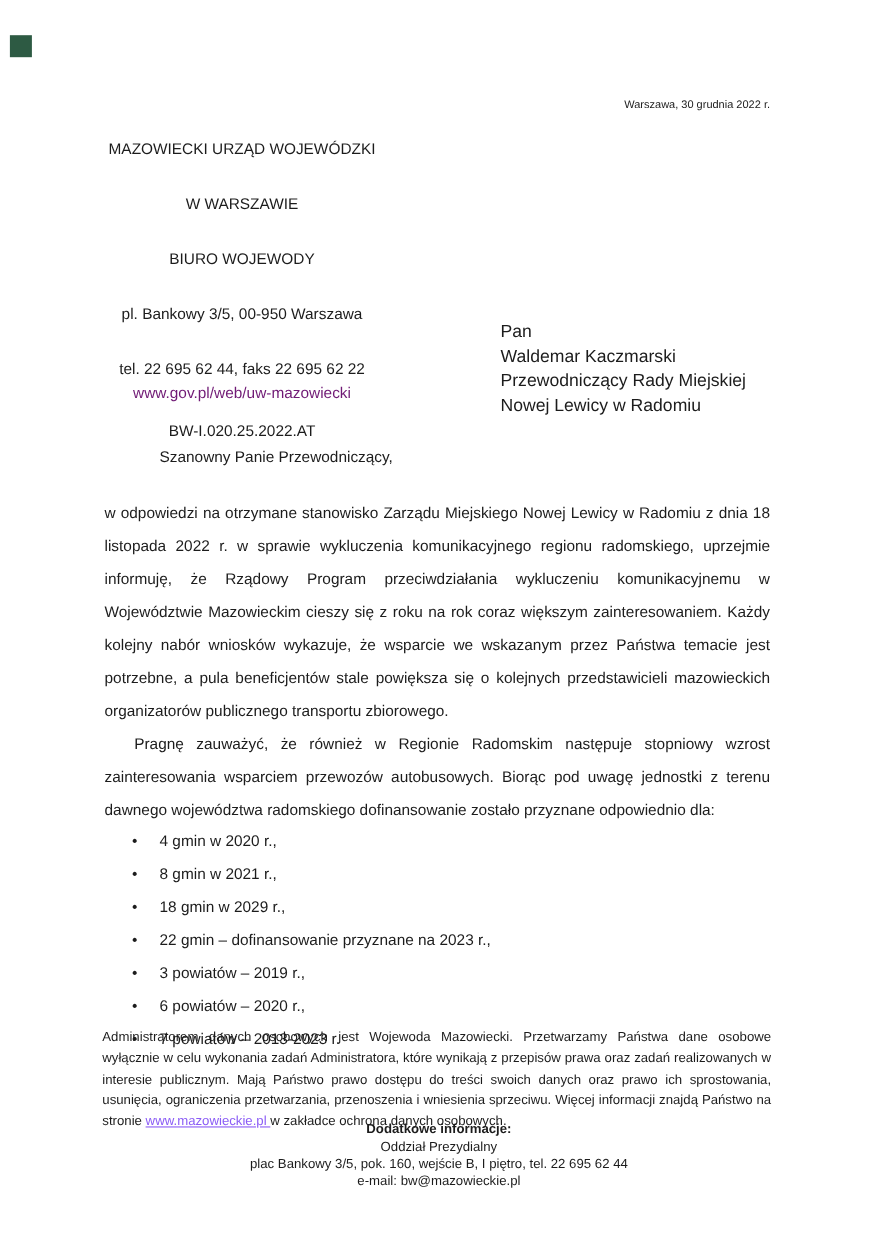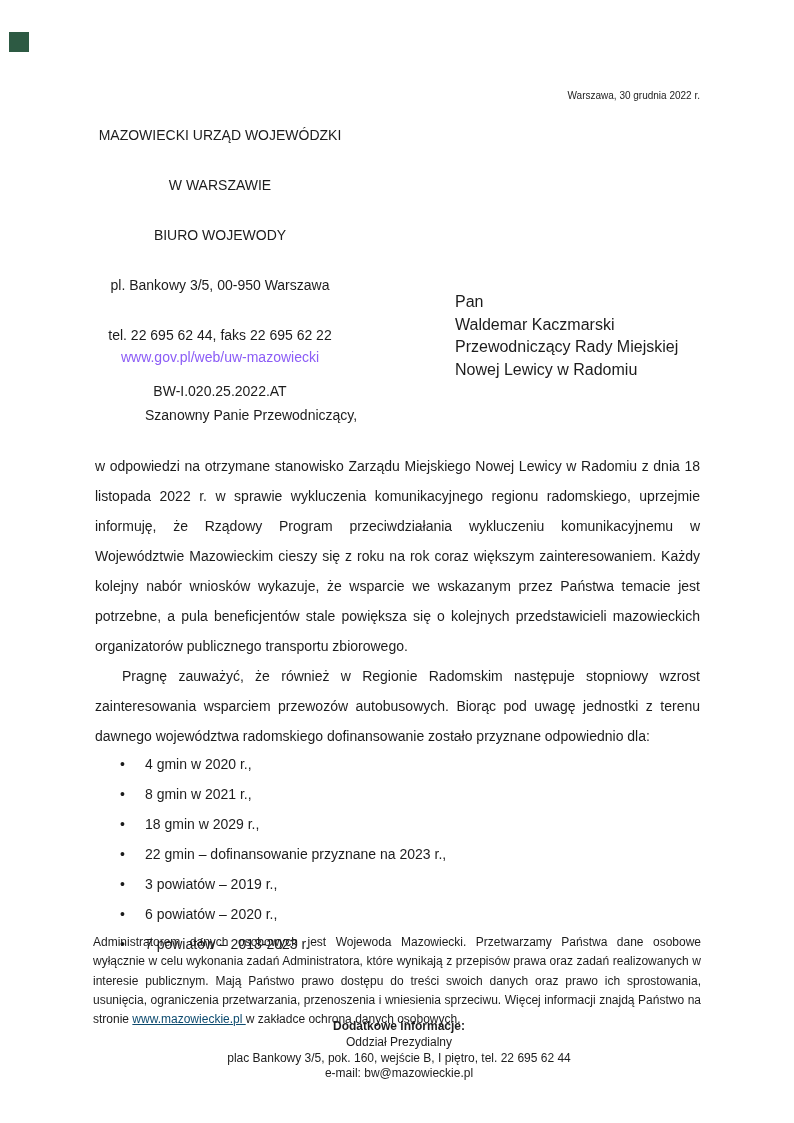--- a/index.html
+++ b/index.html
@@ -17,21 +17,21 @@
     background: #2d5a43;
   }
   .sender {
     position: absolute; left: 70px; top: 96px;
     width: 300px;
     text-align: center;
     font-size: 14px; line-height: 22px;
     white-space: nowrap;
   }
   .sender .line { display: block; margin-top: 28px; }
-  .sender .website { color: #8b5cf6; text-decoration: none; display: inline-block; }
+  .sender .website { color: #701a75; text-decoration: none; display: inline-block; }
   .reference { display: block; margin-top: 12px; font-size: 14px; }
   .date {
     position: absolute; left: 95px; top: 90px; width: 605px;
     text-align: right; font-size: 10px;
   }
   .recipient {
     position: absolute; left: 455px; top: 291px;
     font-size: 16px; line-height: 22.5px;
   }
   .recipient .line { display: block; }
@@ -54,21 +54,21 @@
   }
   ul.bullets li .dot {
     position: absolute; left: 25px; top: 0;
     font-size: 14px;
   }
   .rodo {
     position: absolute; left: 93px; top: 933px; width: 608px;
     font-size: 12px; line-height: 19.3px;
     text-align: justify;
   }
-  .rodo .rodo-link { color: #0c4a6e; text-decoration: underline; }
+  .rodo .rodo-link { color: #8b5cf6; text-decoration: underline; }
   .additional {
     position: absolute; left: 95px; top: 1019px; width: 608px;
     text-align: center;
     font-size: 12px; line-height: 15.8px;
   }
   .additional .heading { font-weight: bold; display: block; }
   .additional .line { display: block; }
 </style>
 </head>
 <body>

